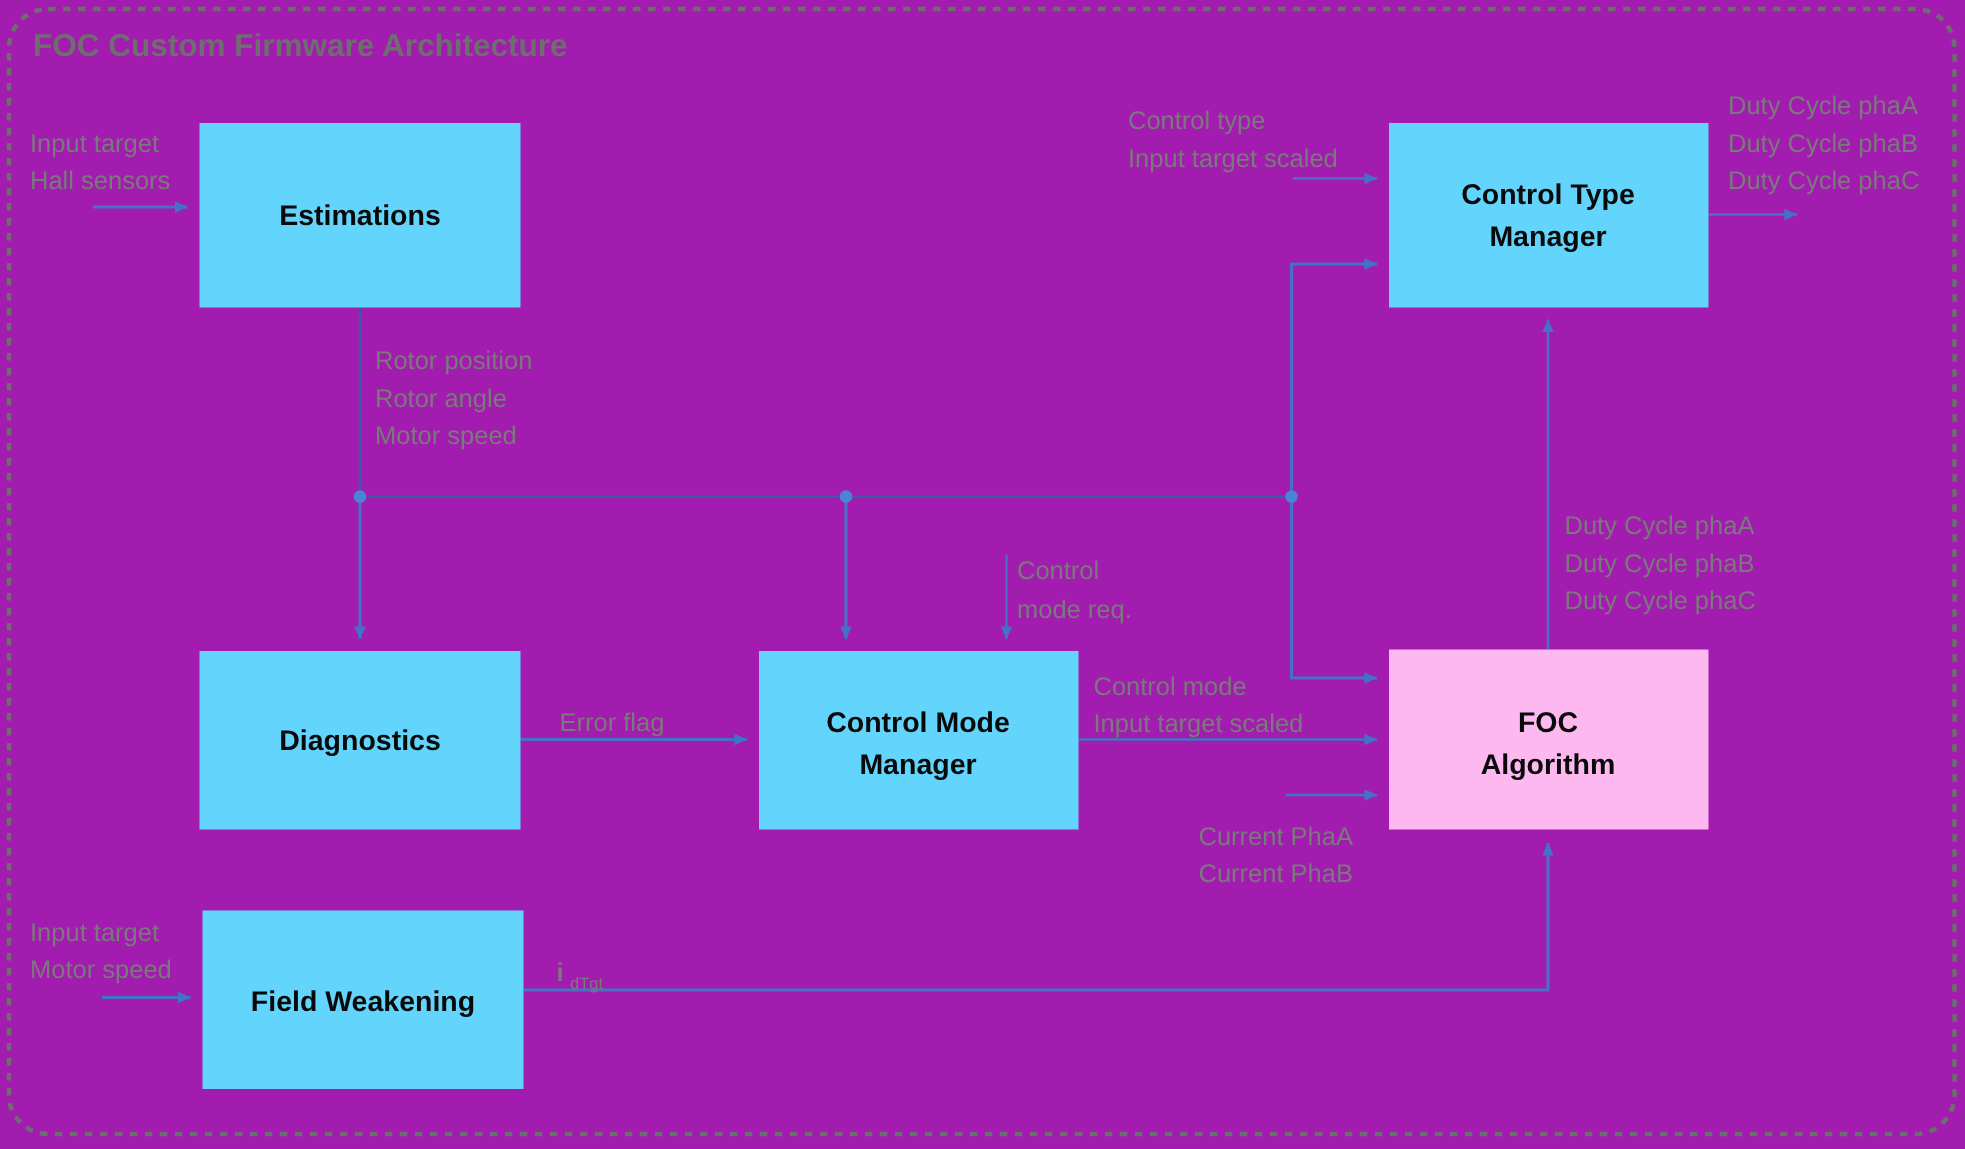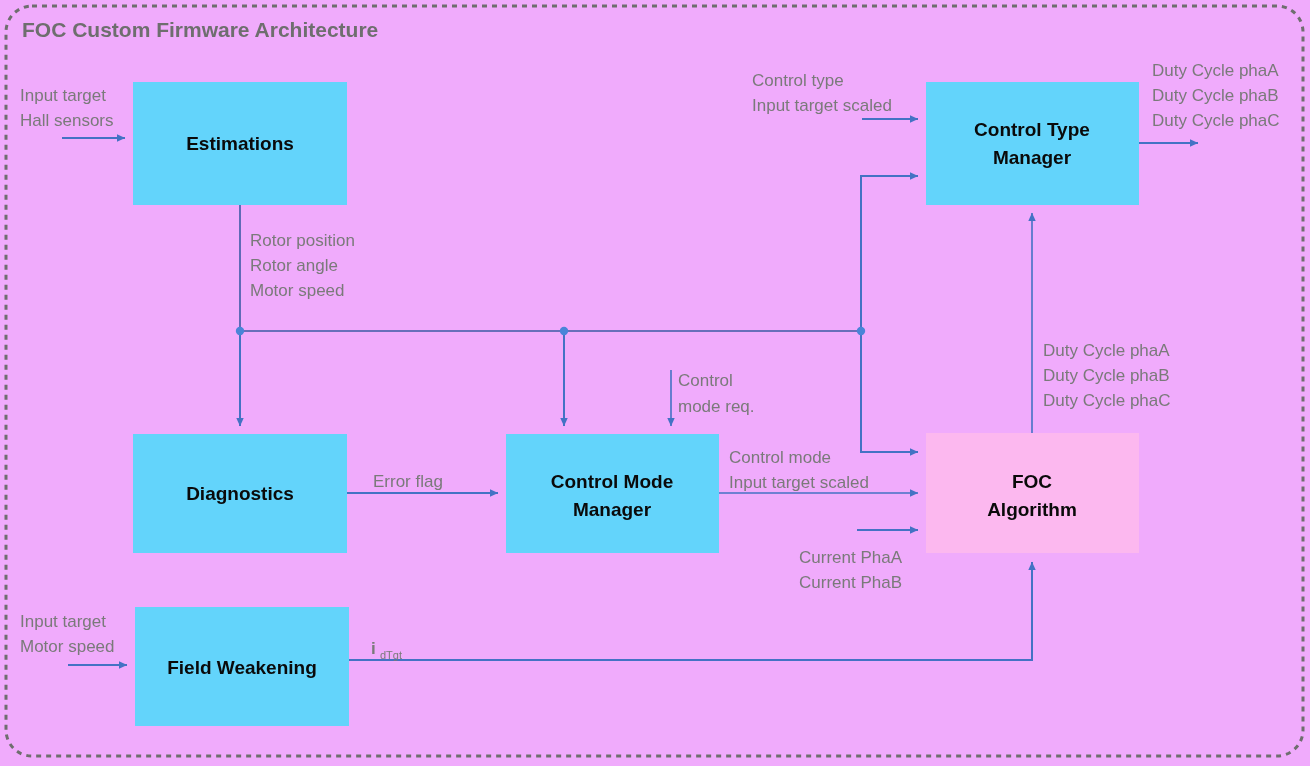--- a/index.html
+++ b/index.html
@@ -1,18 +1,18 @@
 <!DOCTYPE html>
 <html><head>
 <meta charset="utf-8">
 <style>
   html,body{margin:0;padding:0;background:#000;}
   body{width:1310px;height:766px;overflow:hidden;
        font-family:"Liberation Sans",sans-serif;}
-  #stage{position:relative;width:1310px;height:766px;background:#f0abfc;}
+  #stage{position:relative;width:1310px;height:766px;background:#a21caf;}
   #diagram{position:absolute;inset:0;}
   .blk-label{font-family:"Liberation Sans",sans-serif;font-weight:bold;
              font-size:19px;fill:#0a0a0a;text-anchor:middle;}
   .sig{font-family:"Liberation Sans",sans-serif;font-size:17px;fill:#7a7a7a;}
   .sig-sub{font-family:"Liberation Sans",sans-serif;font-size:11px;fill:#7a7a7a;}
   .title-txt{font-family:"Liberation Sans",sans-serif;font-weight:bold;
              font-size:21px;fill:#6e6e6e;}
 </style>
 </head>
 <body>

